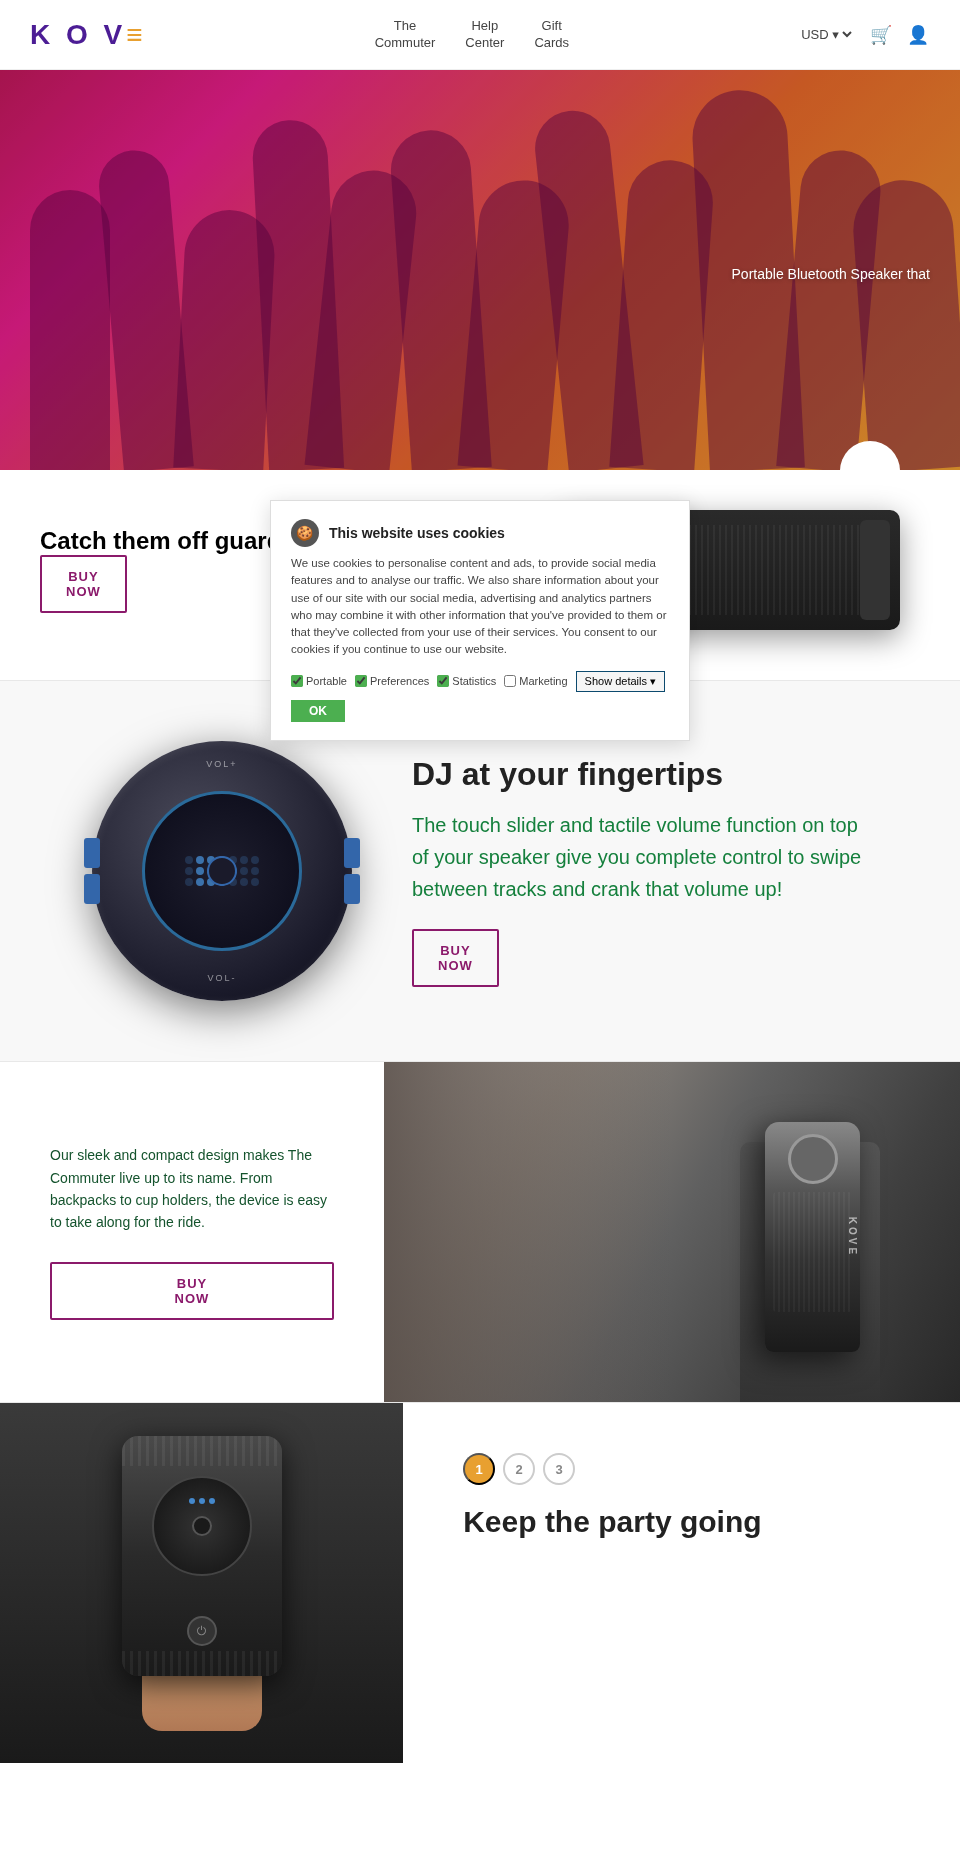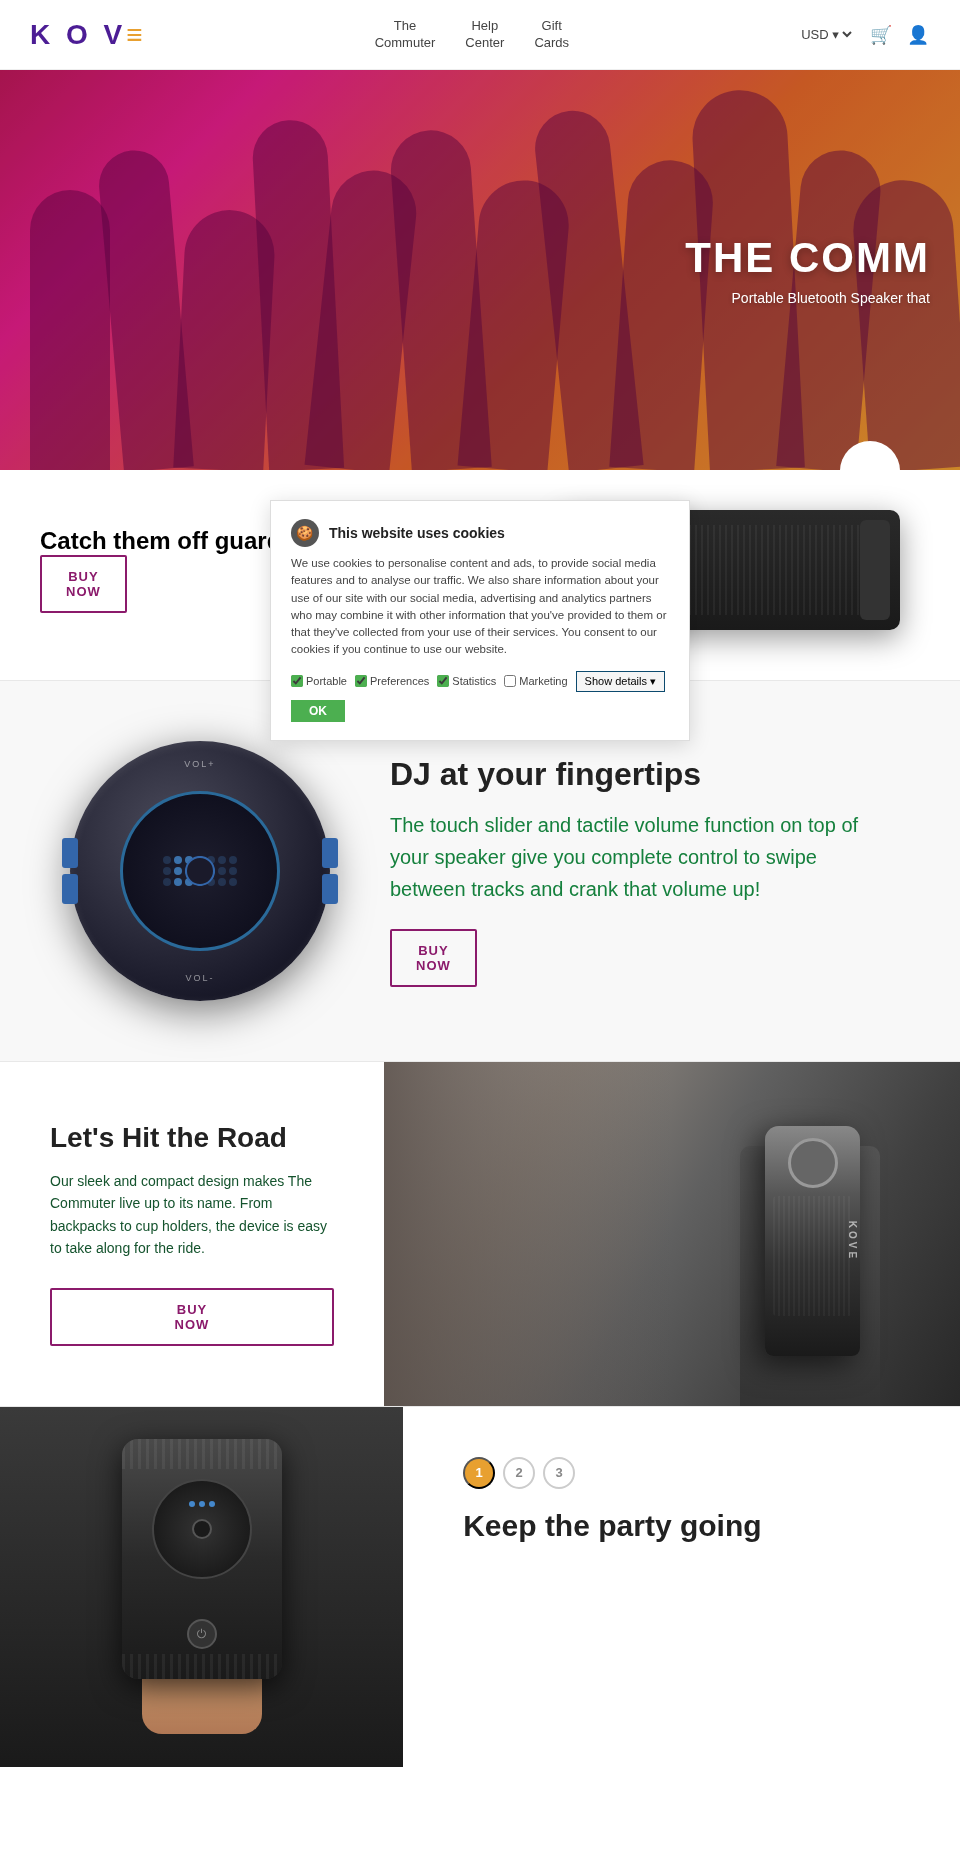--- a/index.html
+++ b/index.html
@@ -218,21 +218,21 @@
       color: #fff;
       border: none;
       cursor: pointer;
     }
 
     
     .section-dj {
       display: flex;
       align-items: center;
       background: #f8f8f8;
-      padding: 60px 70px;
+      padding: 60px 92px;
       gap: 60px;
     }
     .round-speaker {
       width: 260px;
       height: 260px;
       flex-shrink: 0;
       border-radius: 50%;
       background: radial-gradient(circle at 40% 35%, #4a4a5a, #1a1a2a 70%, #0a0a15);
       box-shadow: 0 10px 40px rgba(0,0,0,0.5), inset 0 2px 10px rgba(255,255,255,0.1);
       position: relative;
@@ -449,21 +449,20 @@
     <div class="crowd-figure" style="left:320px;width:85px;height:300px;border-radius:60px 60px 0 0;transform:rotate(6deg);"></div>
     <div class="crowd-figure" style="left:400px;width:80px;height:340px;border-radius:55px 55px 0 0;transform:rotate(-4deg);"></div>
     <div class="crowd-figure" style="left:470px;width:90px;height:290px;border-radius:60px 60px 0 0;transform:rotate(5deg);"></div>
     <div class="crowd-figure" style="left:550px;width:75px;height:360px;border-radius:50px 50px 0 0;transform:rotate(-6deg);"></div>
     <div class="crowd-figure" style="left:620px;width:85px;height:310px;border-radius:60px 60px 0 0;transform:rotate(4deg);"></div>
     <div class="crowd-figure" style="left:700px;width:95px;height:380px;border-radius:55px 55px 0 0;transform:rotate(-3deg);"></div>
     <div class="crowd-figure" style="left:790px;width:80px;height:320px;border-radius:60px 60px 0 0;transform:rotate(5deg);"></div>
     <div class="crowd-figure" style="left:860px;width:100px;height:290px;border-radius:55px 55px 0 0;transform:rotate(-4deg);"></div>
   </div>
   <div class="hero-text">
-    <h1>THE COMM</h1>
     <p>Portable Bluetooth Speaker that</p>
   </div>
   <div class="hero-scroll-btn"></div>
 </section>
 
 <section class="section-catch">
   <div style="flex:1; max-width:350px;">
     <h2>Catch them off guard</h2>
     <button class="buy-now-btn">BUY<br>NOW</button>
   </div>
@@ -544,21 +543,20 @@
     <h2>DJ at your fingertips</h2>
     <p>The touch slider and tactile volume function on top of your speaker give you complete control to swipe between tracks and crank that volume up!</p>
     <button class="buy-now-btn">BUY<br>NOW</button>
   </div>
 </section>
 
 <div class="section-divider"></div>
 
 <section class="section-road">
   <div class="section-road-text">
-    <h2>Let's Hit the Road</h2>
     <p>Our sleek and compact design makes The Commuter live up to its name. From backpacks to cup holders, the device is easy to take along for the ride.</p>
     <button class="buy-now-btn">BUY<br>NOW</button>
   </div>
   <div class="section-road-image">
     <div class="car-image">
 
       <div style="position:absolute;inset:0;background:linear-gradient(120deg, #c0b8b0 0%, #908880 25%, #606060 50%, #404040 75%, #282828 100%);"></div>
 
       <div style="position:absolute;bottom:0;right:80px;width:140px;height:260px;background:linear-gradient(180deg,#555,#333);border-radius:10px 10px 0 0;"></div>
 

